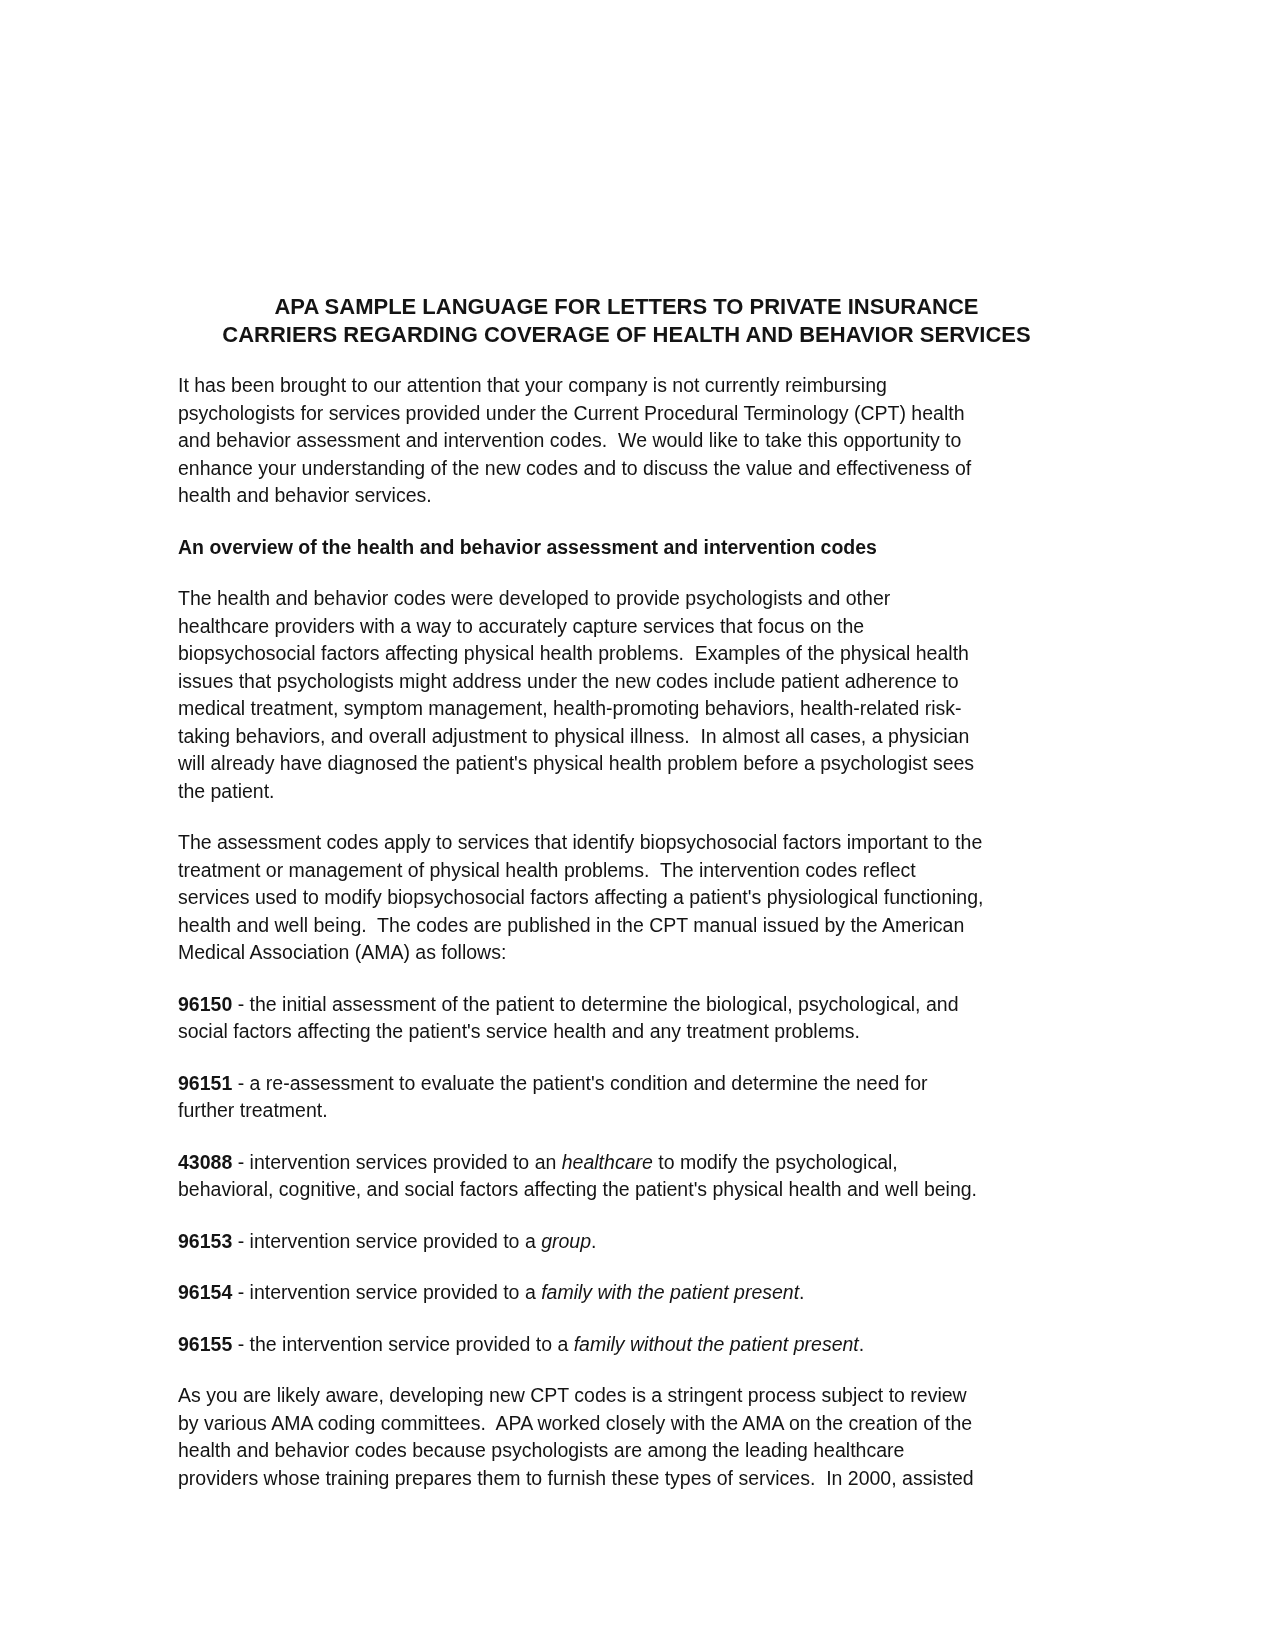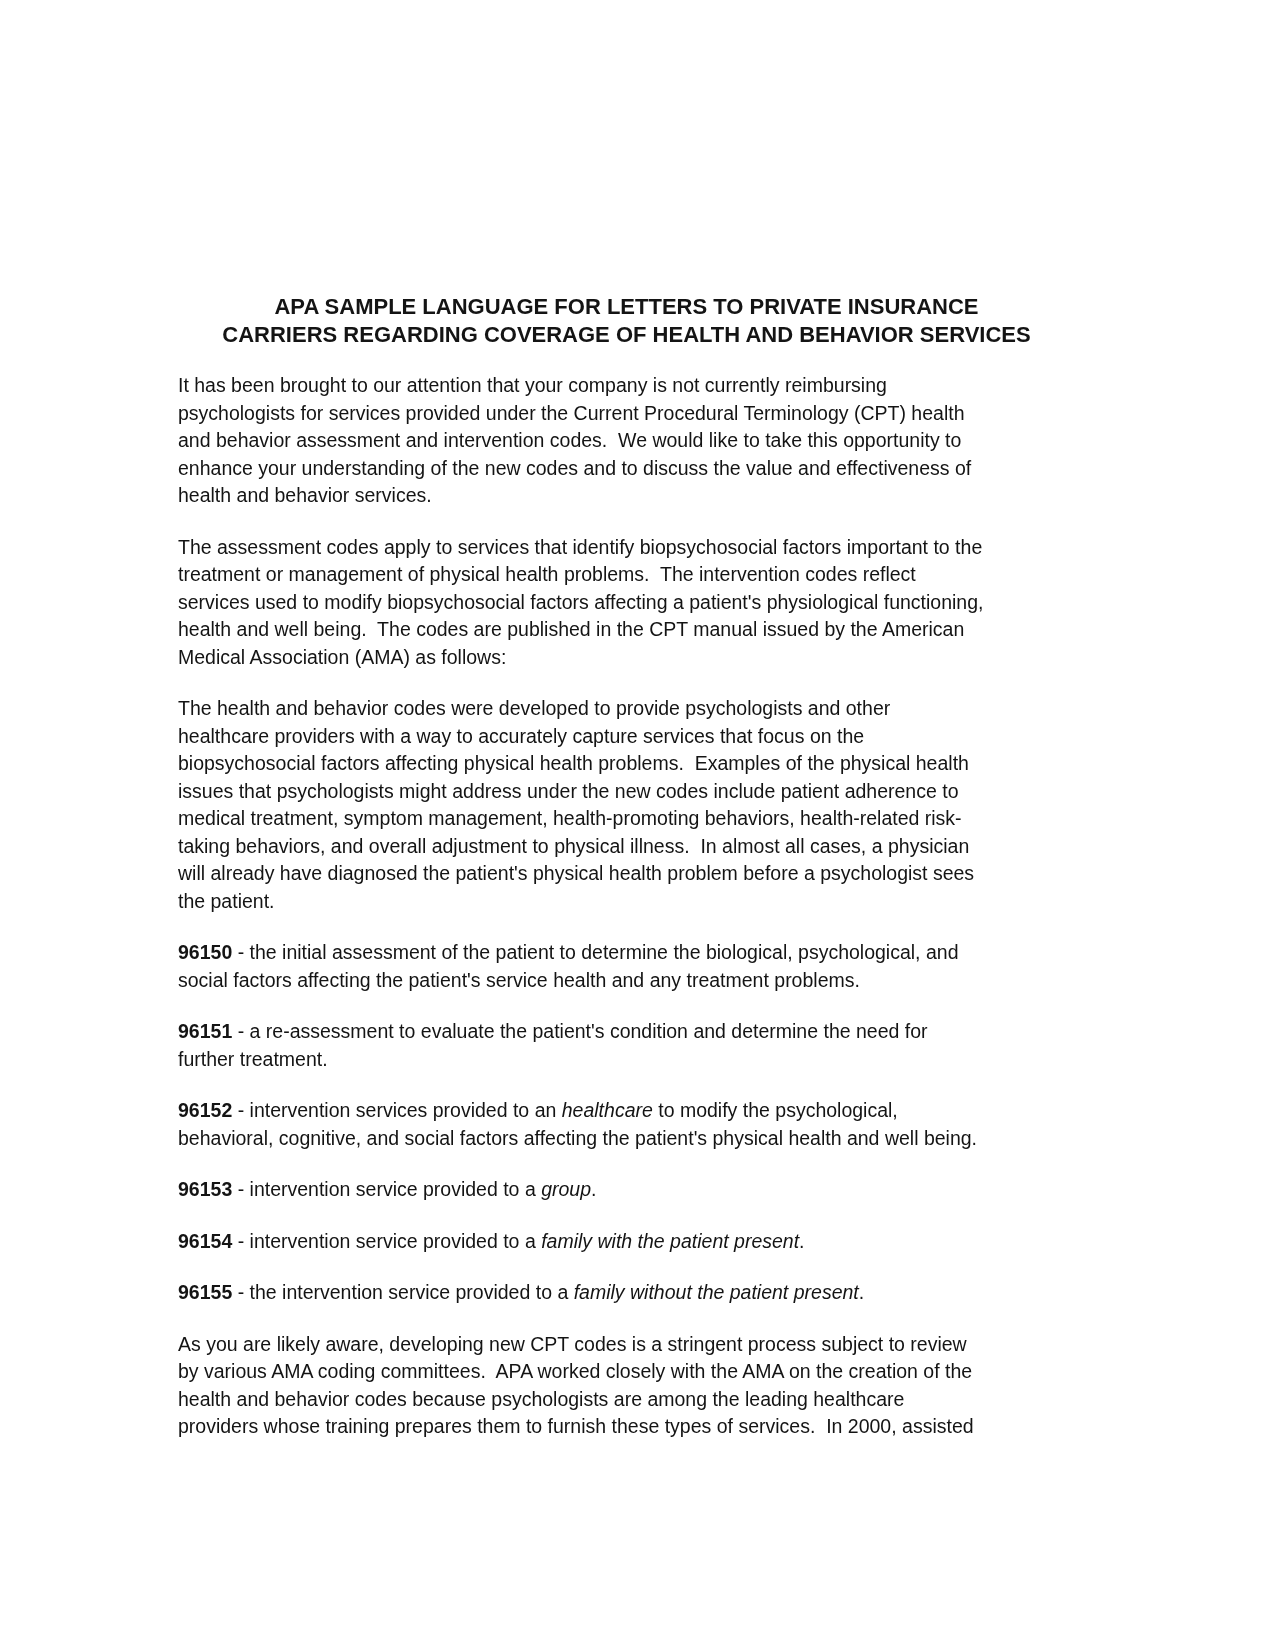--- a/index.html
+++ b/index.html
@@ -58,43 +58,44 @@
 
     <h1 class="doc-title">APA SAMPLE LANGUAGE FOR LETTERS TO PRIVATE INSURANCE
 CARRIERS REGARDING COVERAGE OF HEALTH AND BEHAVIOR SERVICES</h1>
 
     <p>It has been brought to our attention that your company is not currently reimbursing
 psychologists for services provided under the Current Procedural Terminology (CPT) health
 and behavior assessment and intervention codes.  We would like to take this opportunity to
 enhance your understanding of the new codes and to discuss the value and effectiveness of
 health and behavior services.</p>
 
-
-    <p>The assessment codes apply to services that identify biopsychosocial factors important to the
-treatment or management of physical health problems.  The intervention codes reflect
-services used to modify biopsychosocial factors affecting a patient's physiological functioning,
-health and well being.  The codes are published in the CPT manual issued by the American
-Medical Association (AMA) as follows:</p>
+    <h2 class="section-heading">An overview of the health and behavior assessment and intervention codes</h2>
 
     <p>The health and behavior codes were developed to provide psychologists and other
 healthcare providers with a way to accurately capture services that focus on the
 biopsychosocial factors affecting physical health problems.  Examples of the physical health
 issues that psychologists might address under the new codes include patient adherence to
 medical treatment, symptom management, health-promoting behaviors, health-related risk-
 taking behaviors, and overall adjustment to physical illness.  In almost all cases, a physician
 will already have diagnosed the patient's physical health problem before a psychologist sees
 the patient.</p>
 
+    <p>The assessment codes apply to services that identify biopsychosocial factors important to the
+treatment or management of physical health problems.  The intervention codes reflect
+services used to modify biopsychosocial factors affecting a patient's physiological functioning,
+health and well being.  The codes are published in the CPT manual issued by the American
+Medical Association (AMA) as follows:</p>
+
     <p><span class="code-num">96150</span><span> - the initial assessment of the patient to determine the biological, psychological, and
 social factors affecting the patient's service health and any treatment problems.</span><span class="emph"></span><span></span></p>
 
     <p><span class="code-num">96151</span><span> - a re-assessment to evaluate the patient's condition and determine the need for
 further treatment.</span><span class="emph"></span><span></span></p>
 
-    <p><span class="code-num">96152</span><span> - intervention services provided to an </span><span class="emph">healthcare</span><span> to modify the psychological,
+    <p><span class="code-num">43088</span><span> - intervention services provided to an </span><span class="emph">healthcare</span><span> to modify the psychological,
 behavioral, cognitive, and social factors affecting the patient's physical health and well being.</span></p>
 
     <p><span class="code-num">96153</span><span> - intervention service provided to a </span><span class="emph">group</span><span>.</span></p>
 
     <p><span class="code-num">96154</span><span> - intervention service provided to a </span><span class="emph">family with the patient present</span><span>.</span></p>
 
     <p><span class="code-num">96155</span><span> - the intervention service provided to a </span><span class="emph">family without the patient present</span><span>.</span></p>
 
     <p>As you are likely aware, developing new CPT codes is a stringent process subject to review
 by various AMA coding committees.  APA worked closely with the AMA on the creation of the

